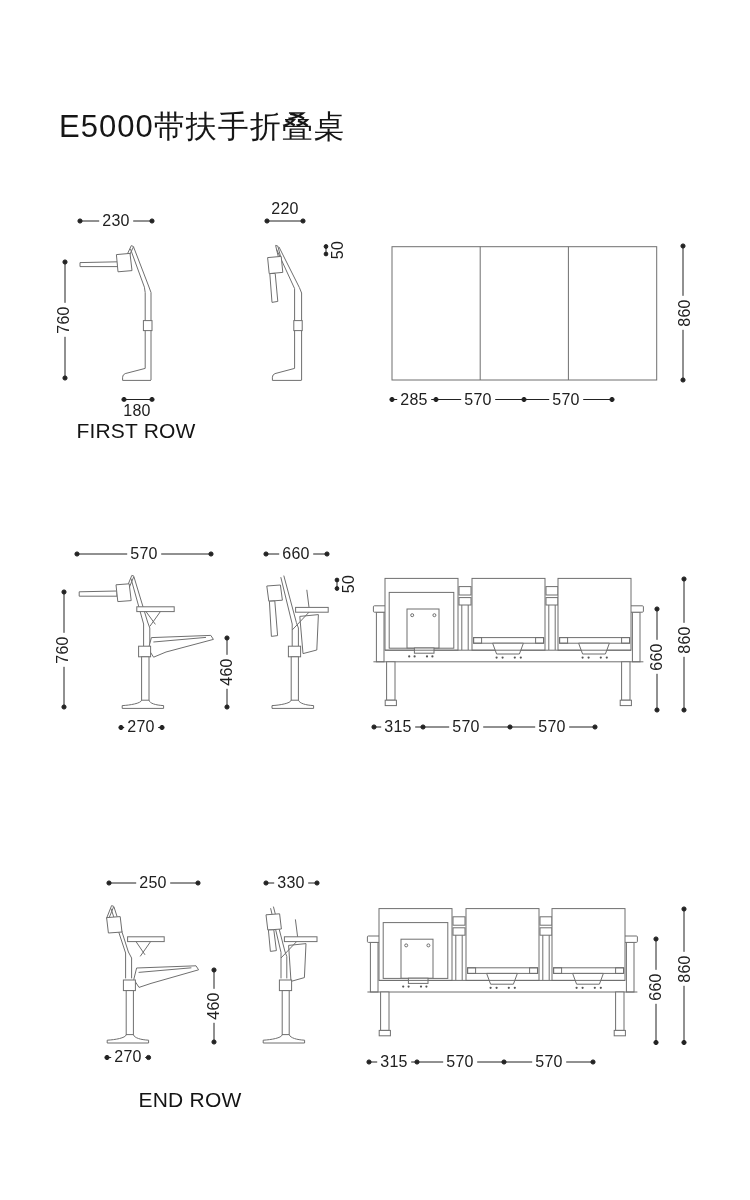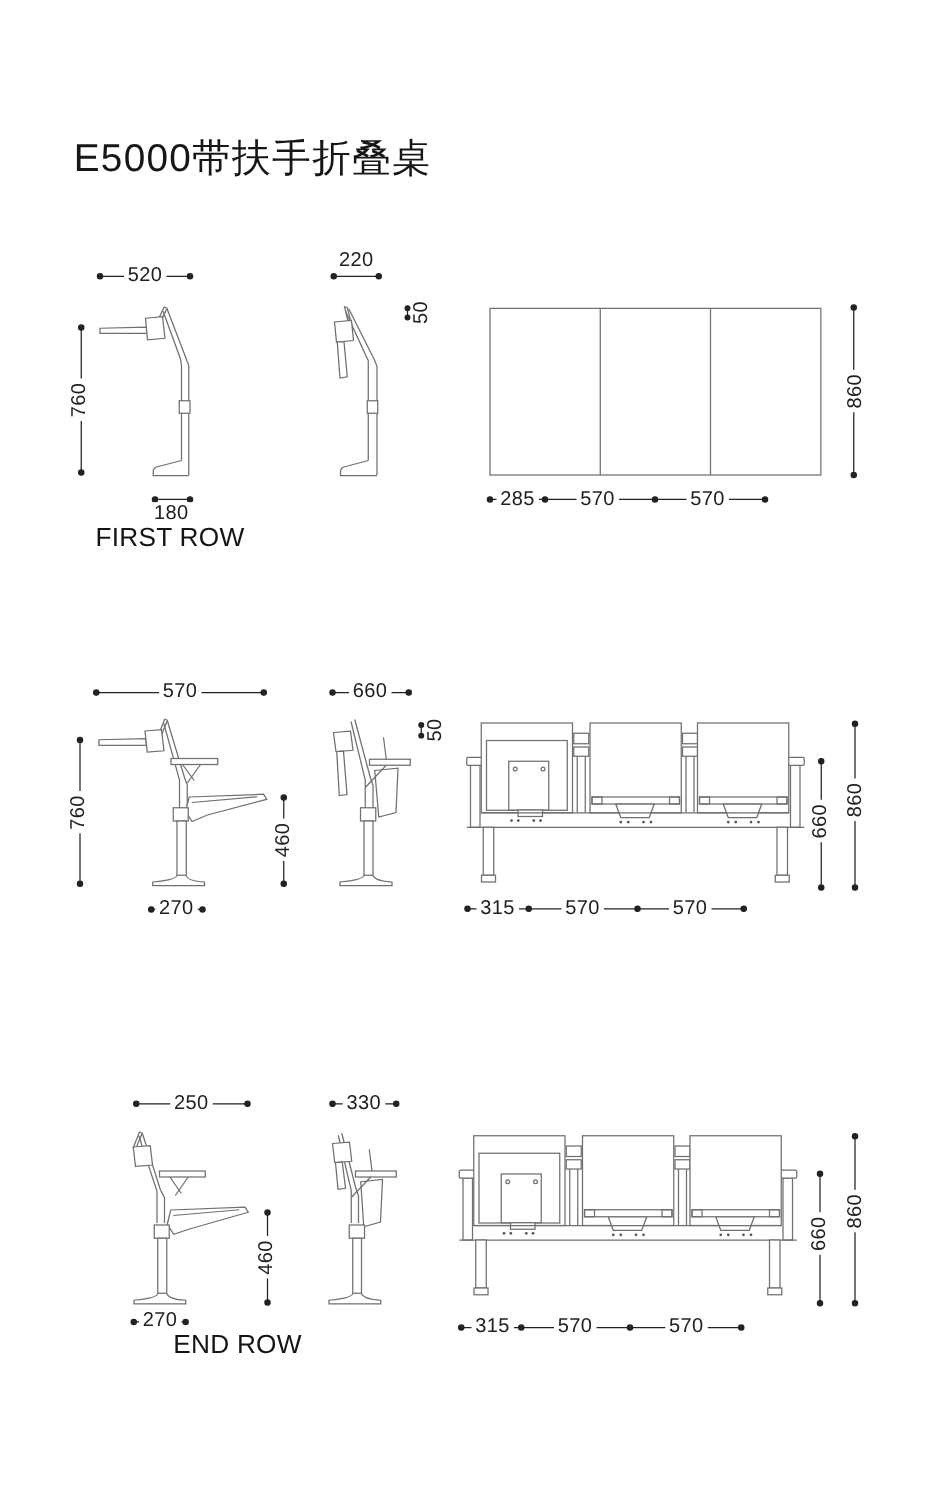--- a/index.html
+++ b/index.html
@@ -250,21 +250,21 @@
         <circle cx="684" cy="909" r="2.1"></circle>
         <circle cx="684" cy="1042.5" r="2.1"></circle>
       <line x1="369" y1="1062" x2="593" y2="1062"></line>
       <circle cx="369" cy="1062" r="2.1"></circle>
         <circle cx="417" cy="1062" r="2.1"></circle>
       <circle cx="504" cy="1062" r="2.1"></circle>
         <circle cx="593" cy="1062" r="2.1"></circle>
     </g>
   </svg>
 
-  <div class="dim" style="left:116px;top:221px">520</div>
+  <div class="dim" style="left:116px;top:221px">230</div>
   <div class="dim" style="left:285px;top:209px">220</div>
   <div class="dim vert" style="left:338px;top:250px">50</div>
   <div class="dim vert" style="left:64px;top:320px">760</div>
   <div class="dim" style="left:137px;top:411px">180</div>
   <div class="dim vert" style="left:685px;top:313px">860</div>
   <div class="dim" style="left:414px;top:400px">285</div>
   <div class="dim" style="left:478px;top:400px">570</div>
   <div class="dim" style="left:566px;top:400px">570</div>
   <div class="rowlabel" style="left:136px;top:431px">FIRST ROW</div>
 
@@ -282,15 +282,15 @@
 
   <div class="dim" style="left:153px;top:883px">250</div>
   <div class="dim" style="left:291px;top:883px">330</div>
   <div class="dim vert" style="left:214px;top:1006px">460</div>
   <div class="dim" style="left:128px;top:1057px">270</div>
   <div class="dim vert" style="left:656px;top:987px">660</div>
   <div class="dim vert" style="left:685px;top:969px">860</div>
   <div class="dim" style="left:394px;top:1062px">315</div>
   <div class="dim" style="left:460px;top:1062px">570</div>
   <div class="dim" style="left:549px;top:1062px">570</div>
-  <div class="rowlabel" style="left:190px;top:1076px">END ROW</div>
+  <div class="rowlabel" style="left:190px;top:1100px">END ROW</div>
 
 </div>
 
 </body></html>

